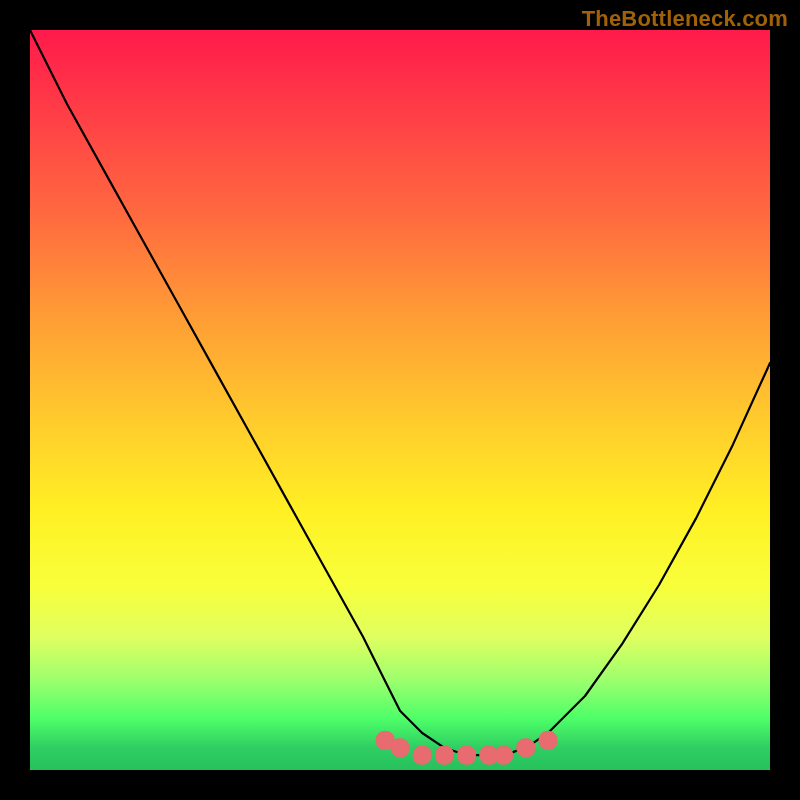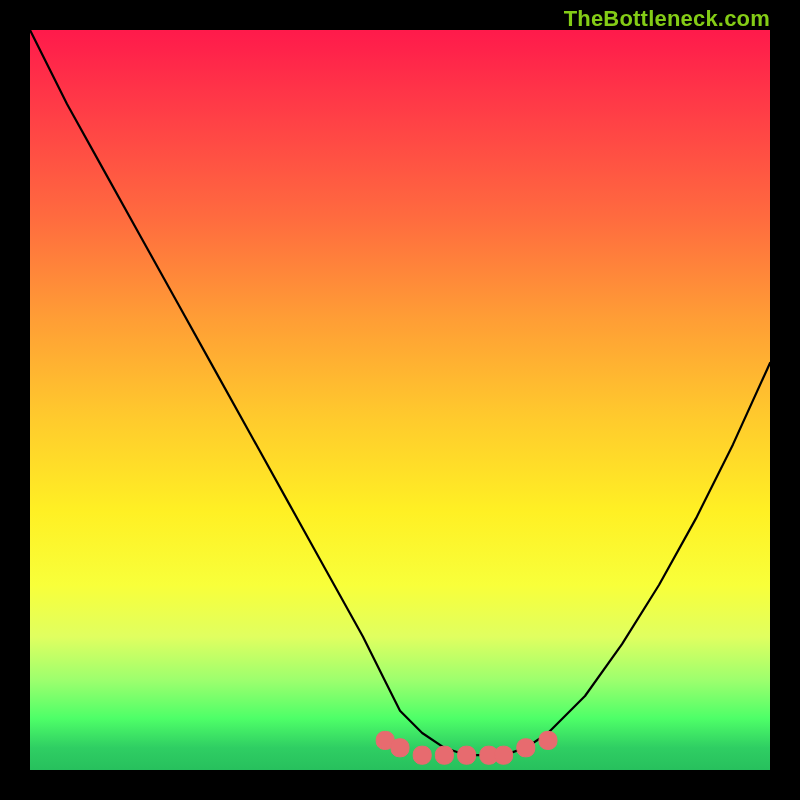--- a/index.html
+++ b/index.html
@@ -42,22 +42,22 @@
   .curve {
     position: absolute;
     left: 0;
     top: 0;
     width: 740px;
     height: 740px;
   }
   .watermark {
     position: absolute;
     top: 6px;
-    right: 30px;
-    color: #84cc16;
+    right: 12px;
+    color: #a16207;
     font-size: 22px;
     font-weight: 600;
     letter-spacing: 0.2px;
   }
 </style>
 </head>
 <body>
 
 <div class="frame">
 

